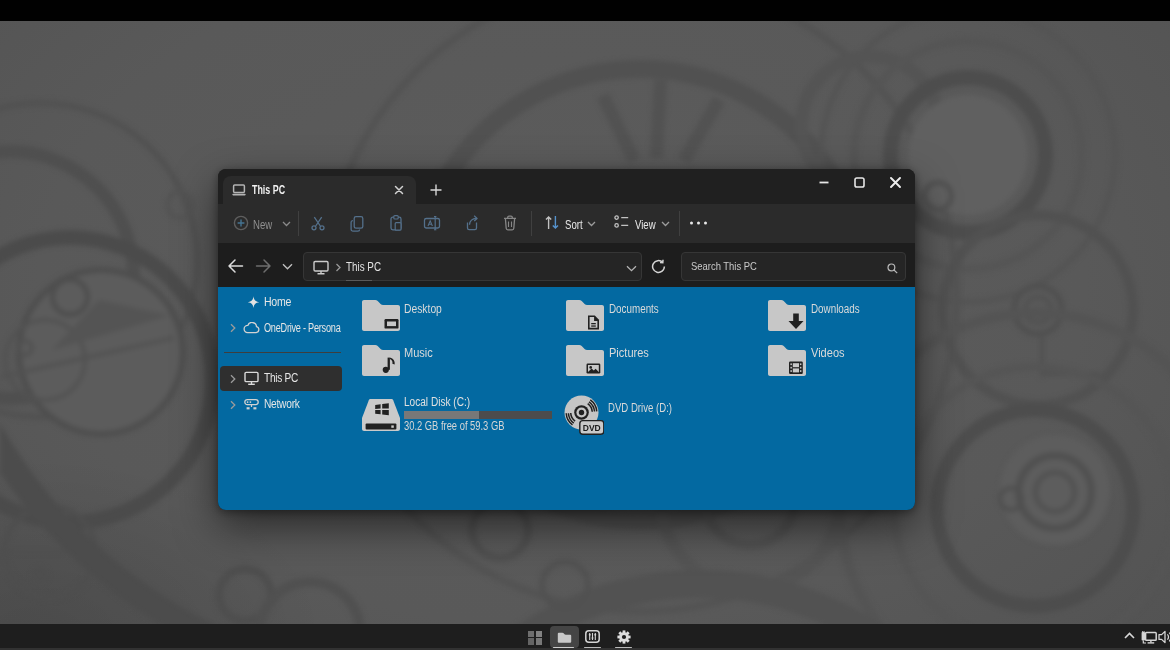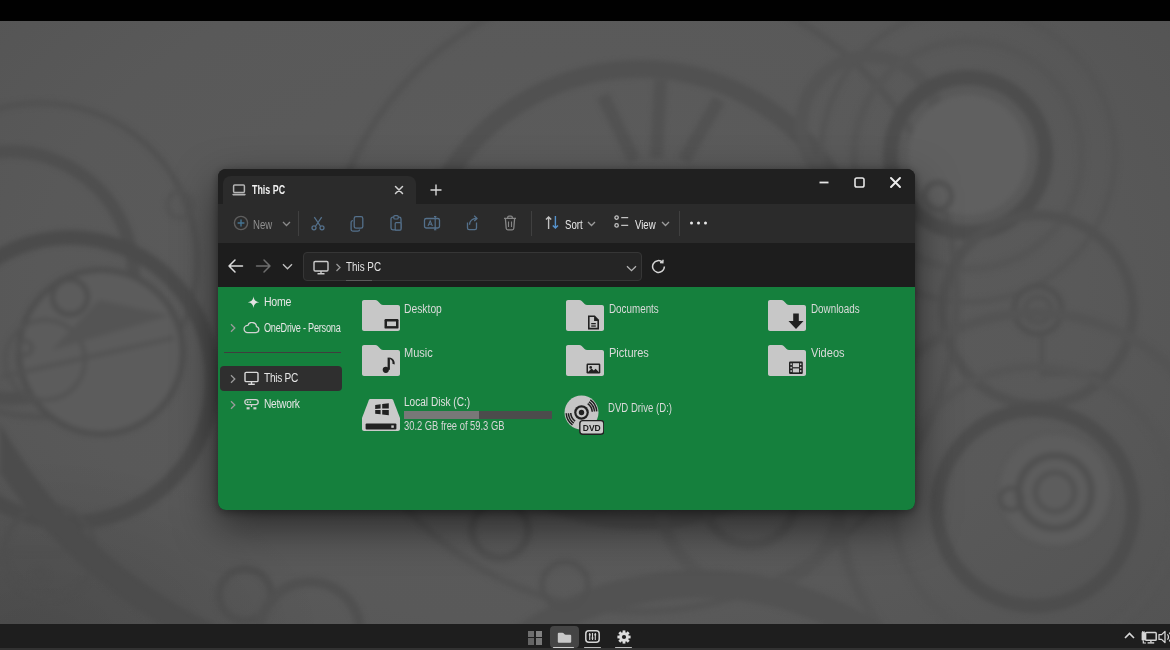--- a/index.html
+++ b/index.html
@@ -13,21 +13,21 @@
   .disc{position:absolute;border-radius:50%;}
   
   #topbar{position:absolute;left:0;top:0;width:1170px;height:21px;background:#010101;z-index:5;}
   
   #win{position:absolute;left:218px;top:169px;width:697px;height:341px;background:#202020;
     border-radius:8px;box-shadow:0 16px 42px rgba(0,0,0,.55),0 2px 10px rgba(0,0,0,.4);z-index:10;overflow:hidden;}
   #tbar{position:absolute;left:0;top:0;width:697px;height:35px;background:#202020;}
   #tab{position:absolute;left:5px;top:7px;width:193px;height:28px;background:#2b2b2b;border-radius:8px 8px 0 0;}
   #cmdbar{position:absolute;left:0;top:35px;width:697px;height:39px;background:#2b2b2b;}
   #addr{position:absolute;left:0;top:74px;width:697px;height:44px;background:#1d1d1d;}
-  #bodyarea{position:absolute;left:0;top:118px;width:697px;height:223px;background:#15803d;}
+  #bodyarea{position:absolute;left:0;top:118px;width:697px;height:223px;background:#0369a1;}
   .box{position:absolute;background:#252525;border:1px solid #363636;box-sizing:border-box;border-radius:4px;}
   .seltext{color:#e6e6e6;font-size:12px;letter-spacing:-0.3px;}
   .sq{transform-origin:0 50%;white-space:nowrap;}
   
   #task{position:absolute;left:0;top:624px;width:1170px;height:26px;background:#1e1e1e;z-index:5;}
   #task .edge{position:absolute;left:0;top:24px;width:1170px;height:2px;background:#323232;}
   .ul{position:absolute;top:22.5px;height:1.8px;background:#b9b9b9;border-radius:1px;}
 </style>
 </head>
 <body>
@@ -196,20 +196,27 @@
       <div class="abs sq" style="left:42px;top:6.5px;font-size:12px;color:#e2e2e2;transform:scaleX(0.82);">This PC</div>
       <div class="abs" style="left:42px;top:26.5px;width:26px;height:1.5px;background:#5a5a5a;"></div>
       <svg class="abs" style="left:322px;top:11.5px;" width="11" height="7" viewBox="0 0 11 7">
         <path d="M1,1.2 L5.5,5.7 L10,1.2" fill="none" stroke="#b4b4b4" stroke-width="1.3"></path>
       </svg>
     </div>
     <svg class="abs" style="left:433px;top:16px;" width="15" height="15" viewBox="0 0 15 15">
       <path d="M13.4,7.5 a5.9,5.9 0 1 1 -1.75,-4.2" fill="none" stroke="#d4d4d4" stroke-width="1.5"></path>
       <path d="M12,0.8 L11.8,3.6 L9,3.5" fill="none" stroke="#d4d4d4" stroke-width="1.5"></path>
     </svg>
+    <div class="box" style="left:463px;top:9px;width:225px;height:29px;">
+      <div class="abs sq" style="left:9px;top:6.5px;font-size:11.5px;color:#c9c9c9;transform:scaleX(0.82);">Search This PC</div>
+      <svg class="abs" style="left:205px;top:9.5px;" width="11" height="11" viewBox="0 0 11 11">
+        <circle cx="4.4" cy="4.4" r="3.4" fill="none" stroke="#b9b9b9" stroke-width="1.2"></circle>
+        <path d="M7,7 L10.2,10.2" stroke="#b9b9b9" stroke-width="1.2"></path>
+      </svg>
+    </div>
   </div>
   <div id="bodyarea">
     <svg class="abs" style="left:28.5px;top:9px;" width="13" height="13" viewBox="0 0 13 13">
       <path d="M6.5,0.3 C7.1,4.3 8.4,5.6 12.4,6.2 C8.4,6.8 7.1,8.1 6.5,12.1 C5.9,8.1 4.6,6.8 0.6,6.2 C4.6,5.6 5.9,4.3 6.5,0.3 Z" fill="#e2e2e2"></path>
     </svg>
     <div class="abs seltext sq" style="left:46px;top:8px;transform:scaleX(0.88);">Home</div>
     <svg class="abs" style="left:12px;top:35.5px;" width="6" height="10" viewBox="0 0 6 10">
       <path d="M1,1.2 L4.8,5 L1,8.8" fill="none" stroke="#9b9b9b" stroke-width="1.3"></path>
     </svg>
     <svg class="abs" style="left:25px;top:34.5px;" width="17" height="12" viewBox="0 0 17 12">

